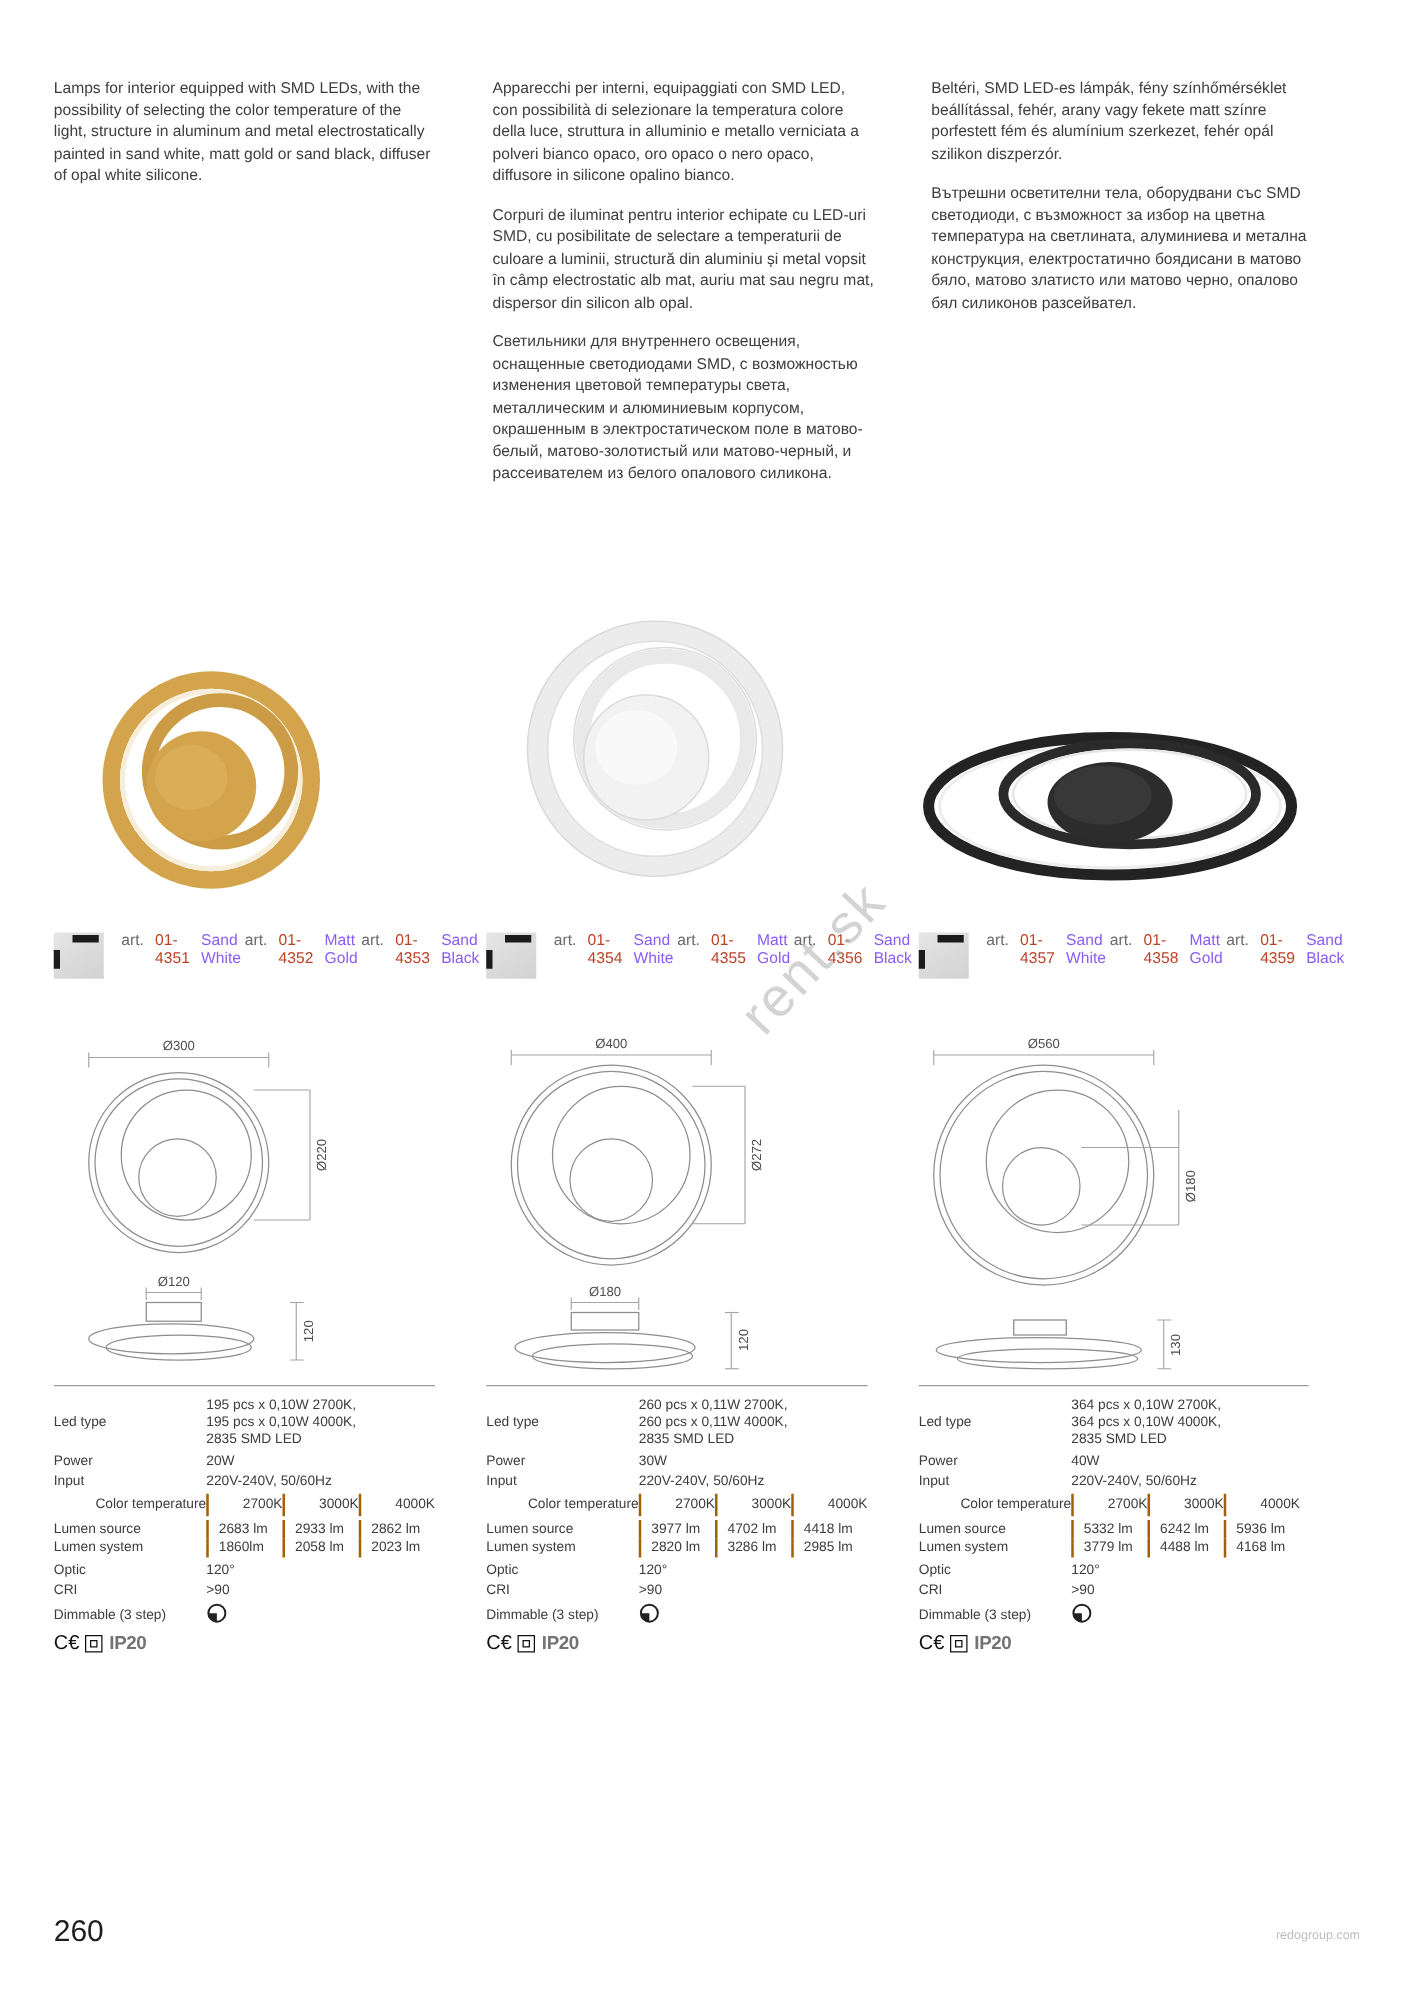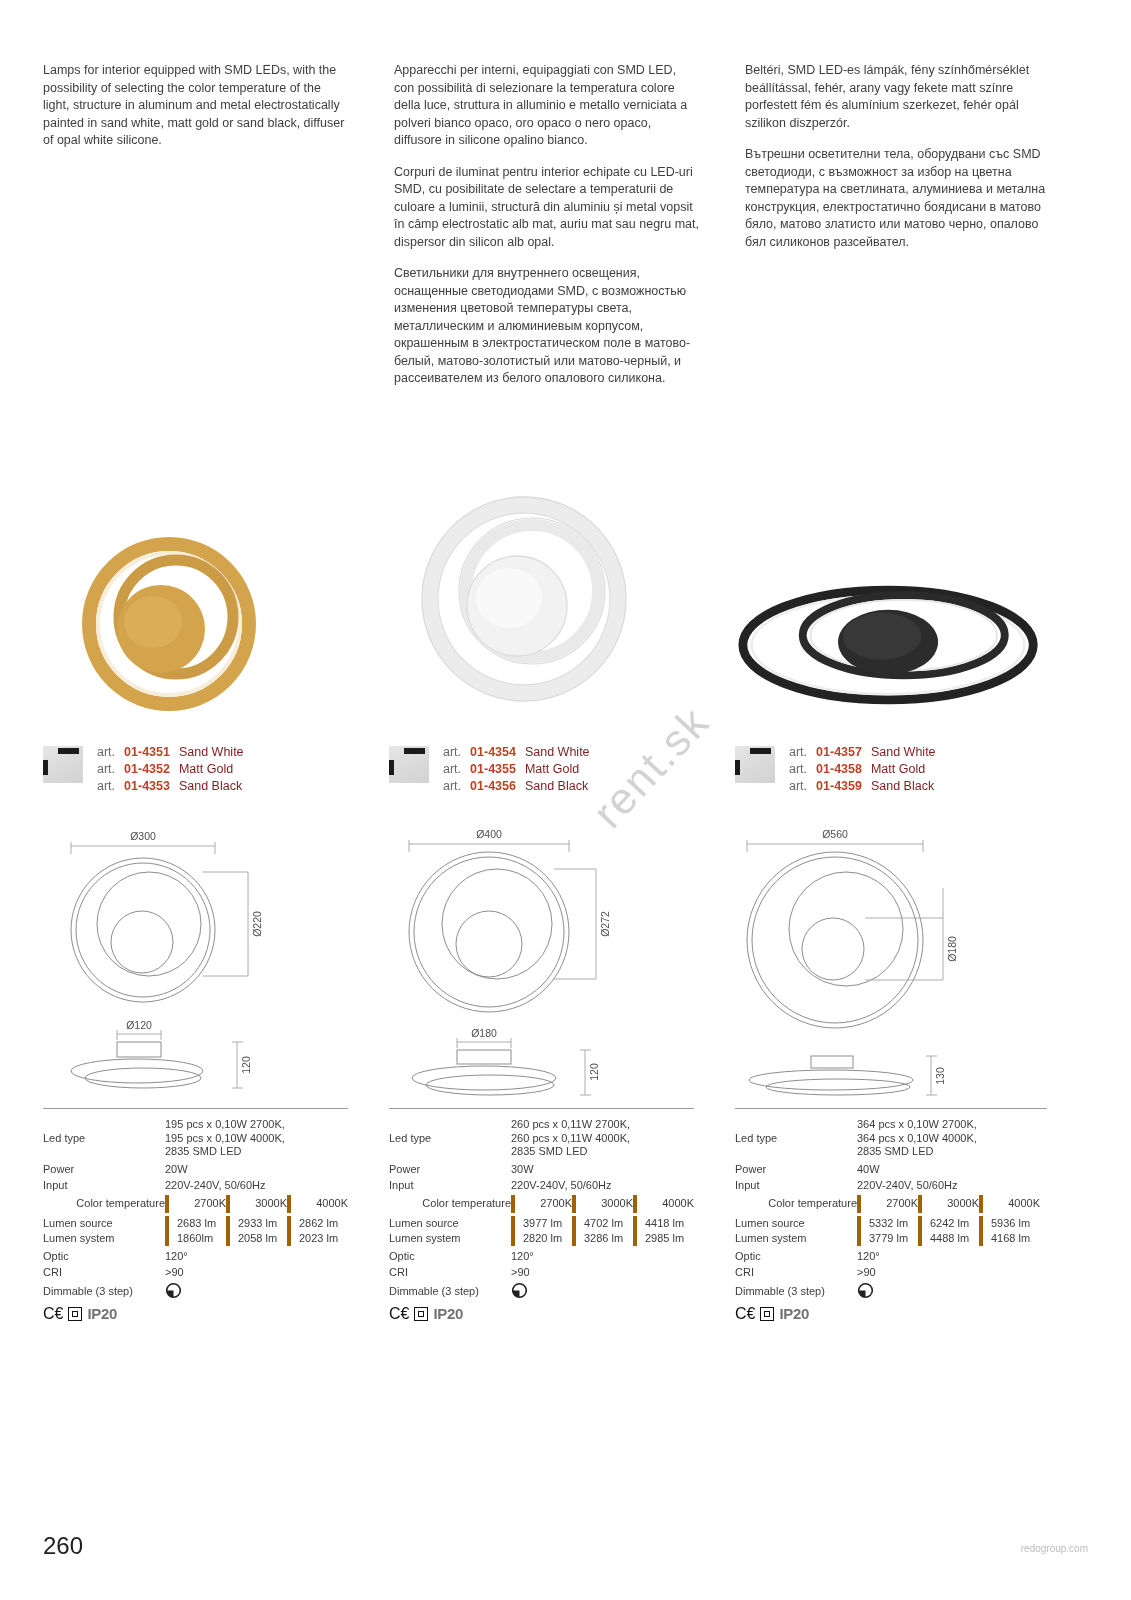--- a/index.html
+++ b/index.html
@@ -29,36 +29,36 @@
   }
 
   
   .art-block { display:flex; gap:14px; margin-top:10px; height:82px; }
   .mount-icon {
     width:40px; height:37px; flex:0 0 auto; margin-top:4px;
     background:linear-gradient(150deg,#e6e6e6 0%,#dcdcdc 45%,#d2d2d2 100%); position:relative;
   }
   .mount-icon::before { content:""; position:absolute; top:2px; left:15px; width:21px; height:6px; background:#1b1b1b; }
   .mount-icon::after  { content:""; position:absolute; top:14px; left:0; width:5px; height:15px; background:#1b1b1b; }
-  .art-lines { display:flex; flex-direction:column; gap:3px; padding-top:3px; }
+  .art-lines { display:flex; flex-direction:row; gap:3px; padding-top:3px; }
   .art-line { display:flex; gap:9px; font-size:12.5px; align-items:baseline; }
   .art-label  { color:#6a6a6a; }
-  .art-code   { color:#bc4226; font-weight:bold; }
-  .art-finish { color:#7f1d1d; }
+  .art-code   { color:#bc4226; font-weight:normal; }
+  .art-finish { color:#8b5cf6; }
 
   
   .drawing-area { height:278px; margin-top:6px; }
   .drawing-area svg text { font-family:"Liberation Sans",sans-serif; font-size:10.5px; fill:#4f4f4f; }
 
   
   .spec-table { border-top:1px solid #9c9c9c; padding-top:9px; font-size:11px; color:#3c3c3c; }
   .spec-row { display:grid; grid-template-columns:122px 1fr; margin-bottom:4px; align-items:center; }
   .spec-row.topalign { align-items:start; }
   .spec-grid { display:grid; grid-template-columns:122px 61px 61px 61px; }
-  .spec-grid .vcell { border-left:4px solid #a16207; padding-left:8px; line-height:15px; }
+  .spec-grid .vcell { border-left:2px solid #a16207; padding-left:8px; line-height:15px; }
   .spec-grid .lcell { line-height:15px; }
   .ct-grid { margin:2px 0 3px 0;text-align:right; }
   .ct-grid .vcell, .ct-grid .lcell { padding-top:1px; padding-bottom:2px; }
   .led-lines div { line-height:13.5px; }
   .certs { display:flex; align-items:center; gap:5px; margin-top:4px; }
   .ce-mark { font-size:16px; font-weight:400; color:#111; letter-spacing:0; }
   .sq-outer { width:14px; height:14px; border:1.6px solid #111; display:inline-flex; align-items:center; justify-content:center; }
   .sq-inner { width:6px; height:6px; border:1.3px solid #111; }
   .ip-rating { font-size:15px; font-weight:bold; color:#737373; letter-spacing:-.3px; }
 

